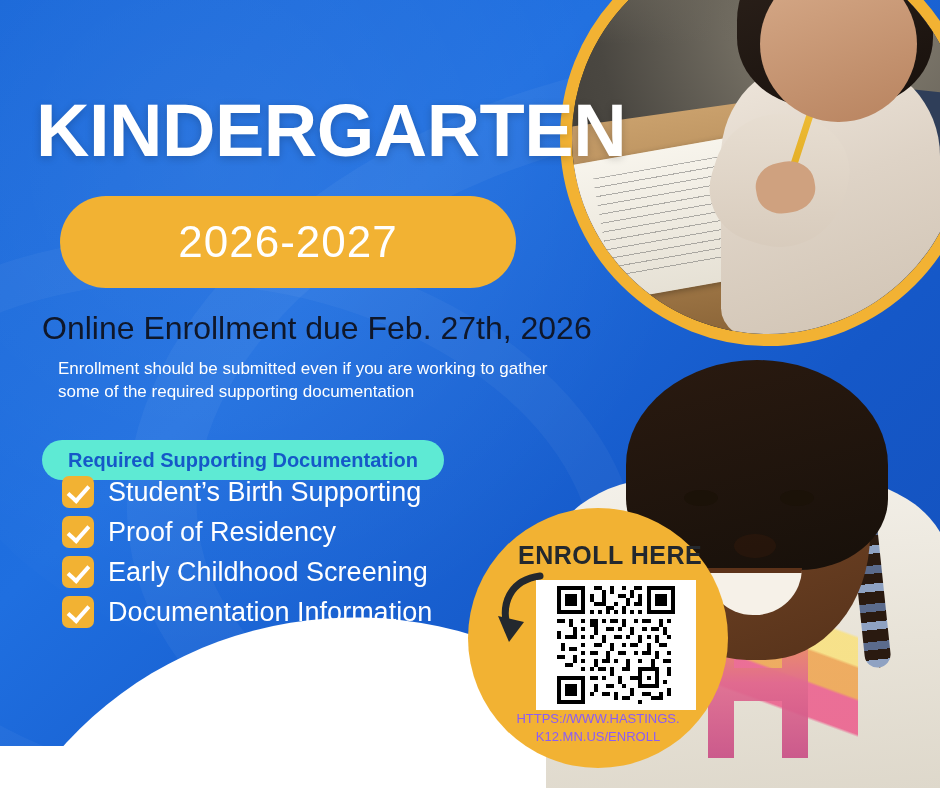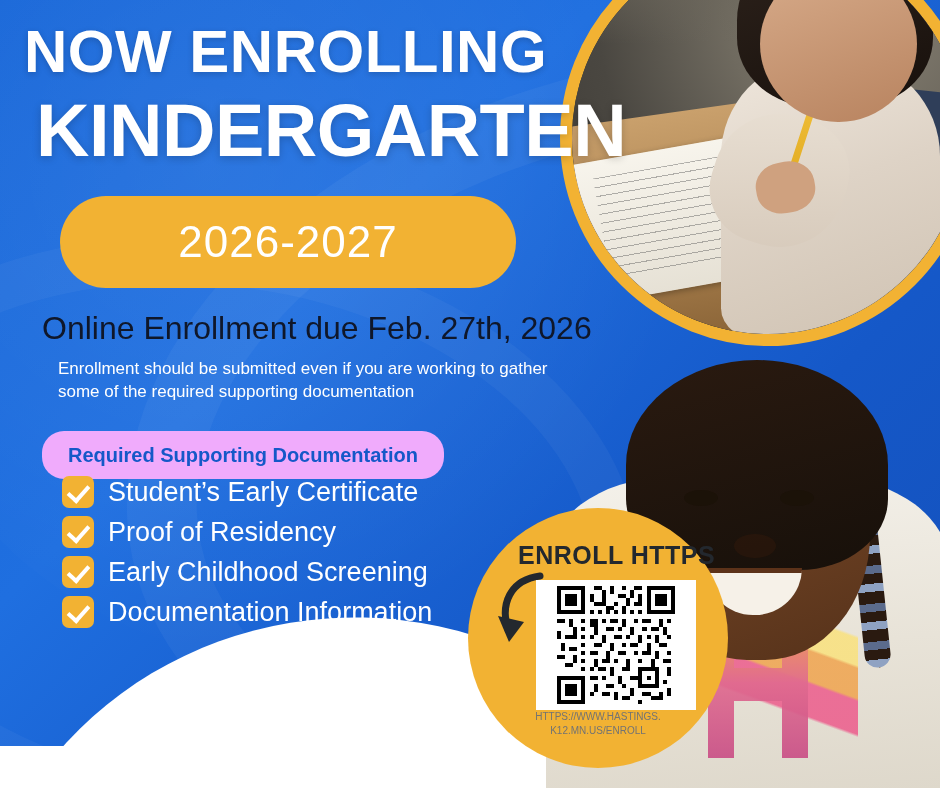--- a/index.html
+++ b/index.html
@@ -359,24 +359,24 @@
     top: 358px;
     width: 520px;
     color: #ffffff;
     font-size: 17px;
     line-height: 1.35;
     font-weight: 400;
   }
   .req-pill {
     position: absolute;
     left: 42px;
-    top: 431px;
-    height: 48px;
+    top: 440px;
+    height: 40px;
     padding: 0 26px;
-    background: #f0abfc;
+    background: #5eead4;
     border-radius: 22px;
     display: flex;
     align-items: center;
   }
   .req-pill span {
     color: #1558c8;
     font-size: 20px;
     font-weight: bold;
   }
   .req-list {
@@ -458,22 +458,22 @@
     width: 148px;
     height: 118px;
     display: block;
   }
   .qr-url {
     position: absolute;
     left: 478px;
     top: 710px;
     width: 240px;
     text-align: center;
-    color: #737373;
-    font-size: 10px;
+    color: #8b5cf6;
+    font-size: 13px;
     line-height: 1.35;
     font-weight: 400;
   }
 </style>
 </head>
 <body>
 
 <div id="poster">
 
   <div class="bg-blue">
@@ -510,55 +510,54 @@
     <div class="g-braid-l"></div>
     <div class="g-braid-r"></div>
     <div class="g-head"></div>
     <div class="g-hair"></div>
     <div class="g-eye l"></div>
     <div class="g-eye r"></div>
     <div class="g-nose"></div>
     <div class="g-smile"></div>
   </div>
 
-  <div class="now-enrolling">NOW ENROLLING</div>
   <div class="kindergarten">KINDERGARTEN</div>
 
   <div class="year-pill">
     <span>2026-2027</span>
   </div>
 
   <div class="due-line">Online Enrollment due Feb. 27th, 2026</div>
   <div class="sub-note">Enrollment should be submitted even if you are working to gather some of the required supporting documentation</div>
 
   <div class="req-pill">
     <span>Required Supporting Documentation</span>
   </div>
 
   <div class="req-list">
     <div class="req-item">
       <div class="check-box"></div>
-      <div class="label">Student’s Early Certificate</div>
+      <div class="label">Student’s Birth Supporting</div>
     </div>
     <div class="req-item">
       <div class="check-box"></div>
       <div class="label">Proof of Residency</div>
     </div>
     <div class="req-item">
       <div class="check-box"></div>
       <div class="label">Early Childhood Screening</div>
     </div>
     <div class="req-item">
       <div class="check-box"></div>
       <div class="label">Documentation Information</div>
     </div>
   </div>
 
   <div class="qr-circle"></div>
-  <div class="qr-title">ENROLL HTTPS</div>
+  <div class="qr-title">ENROLL HERE</div>
 
   <svg class="qr-arrow" viewBox="0 0 60 80">
     <path d="M46 6 C 16 10, 6 34, 14 60" stroke="#23282e" stroke-width="7" fill="none" stroke-linecap="round"></path>
     <path d="M4 46 L 15 72 L 30 52 Z" fill="#23282e"></path>
   </svg>
 
   <div class="qr-code">
     <svg class="qrgrid" viewBox="0 0 29 29" shape-rendering="crispEdges">
       <rect width="29" height="29" fill="#ffffff"></rect>
       <g fill="#000000">

